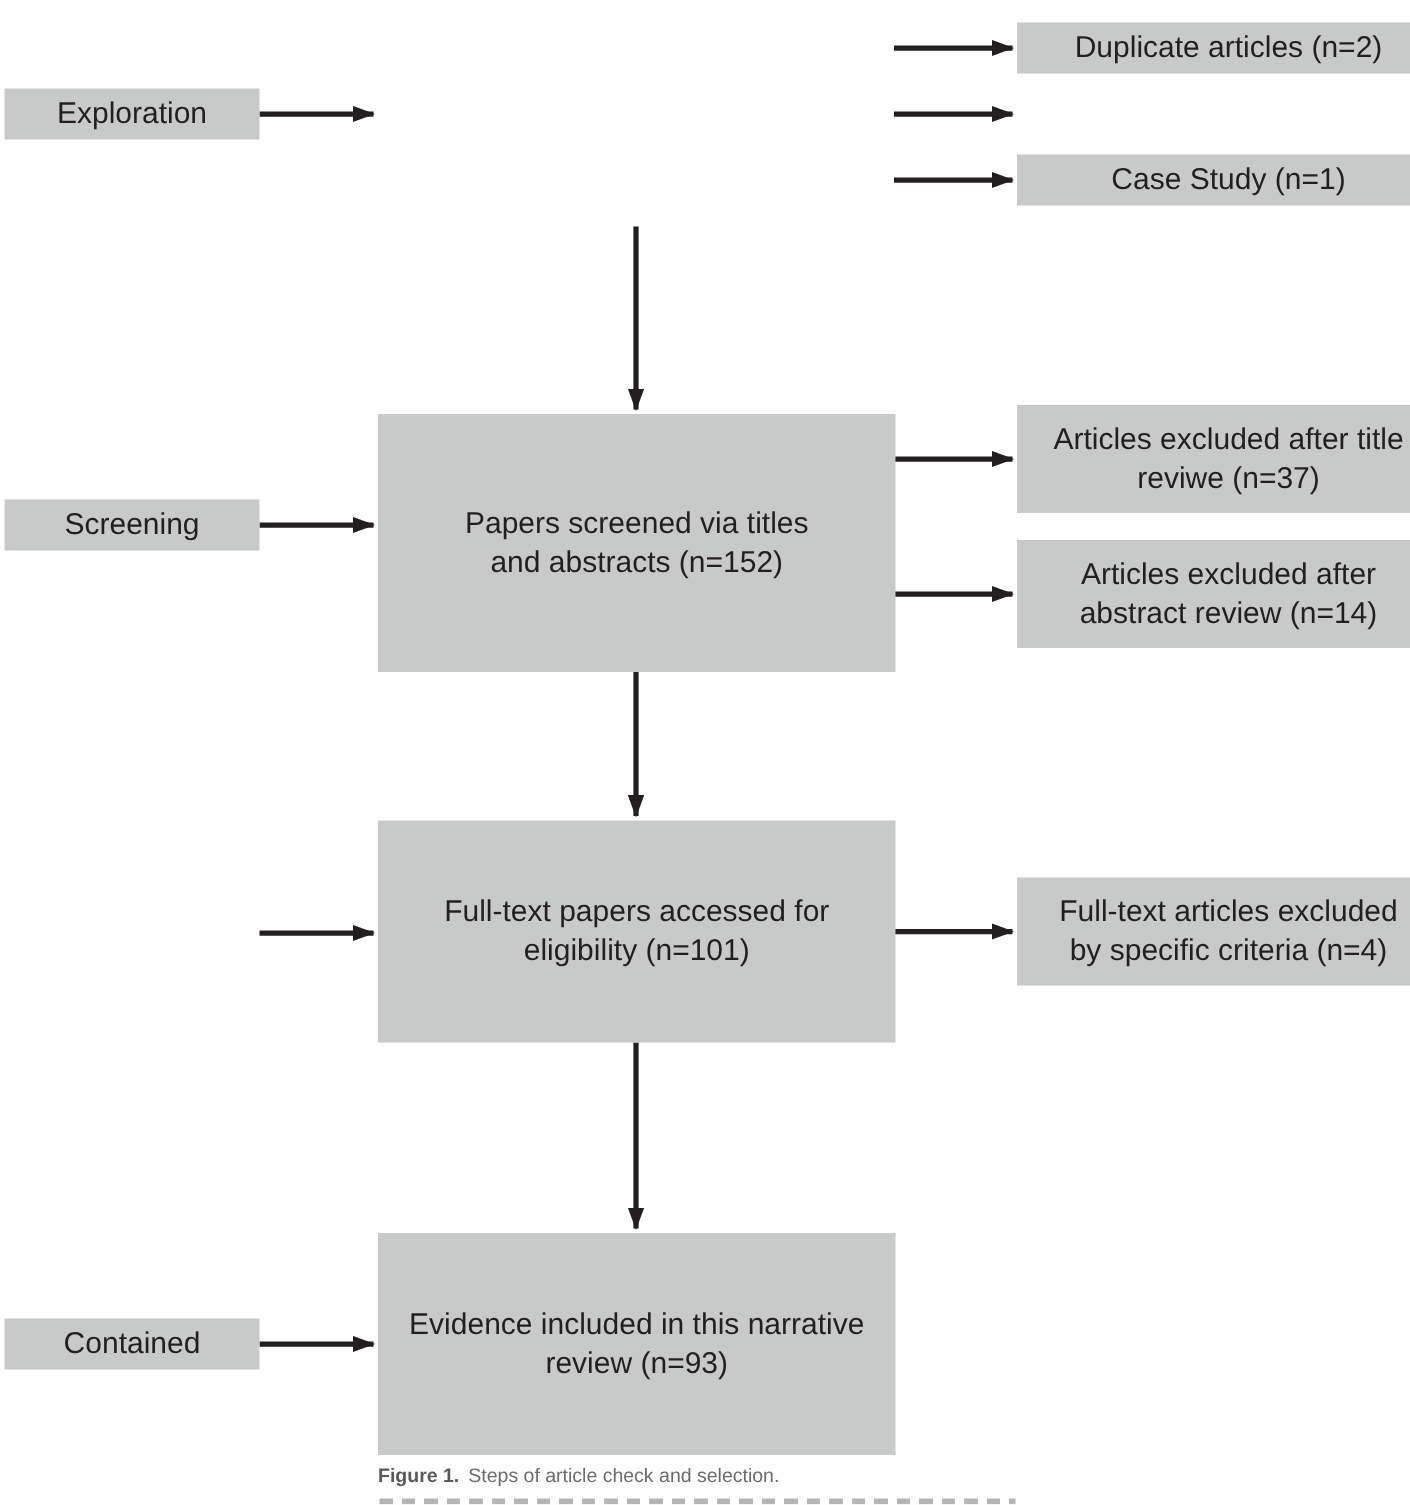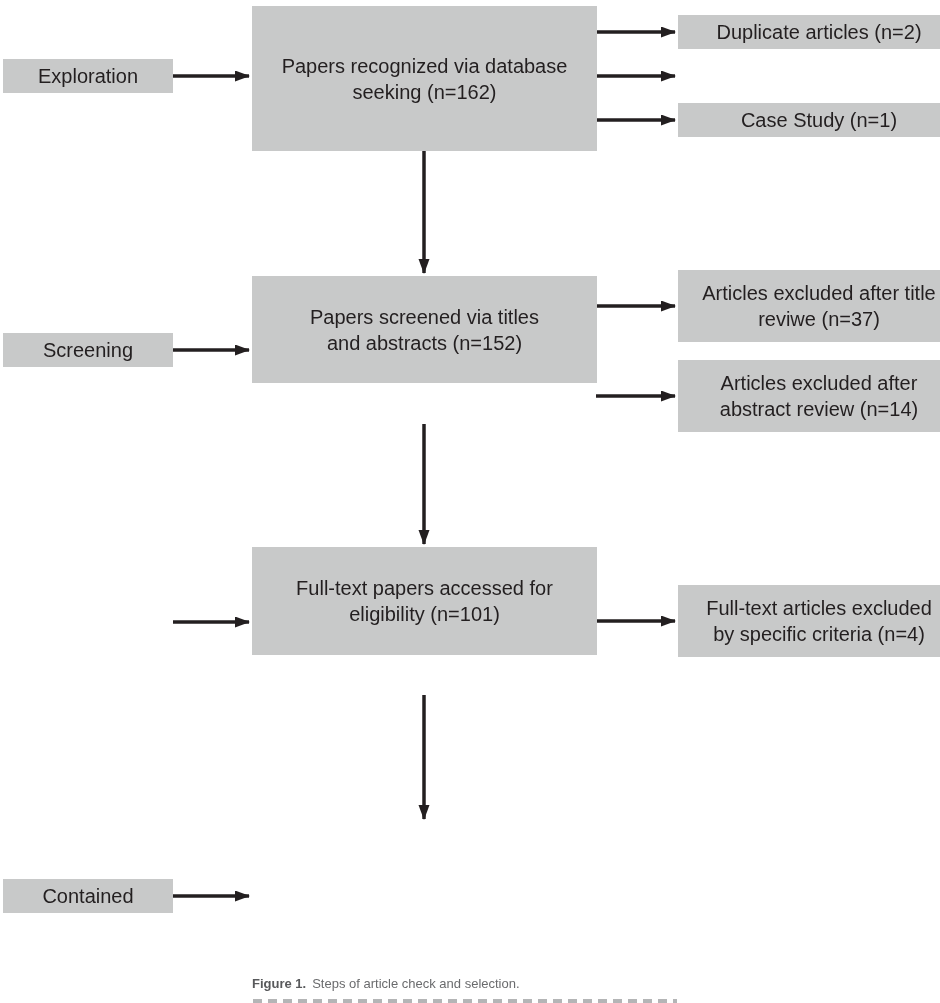--- a/index.html
+++ b/index.html
@@ -81,26 +81,26 @@
     <line x1="596" y1="120" x2="675" y2="120" stroke="#231f20" stroke-width="3.5" marker-end="url(#ah)"></line>
     <line x1="596" y1="306" x2="675" y2="306" stroke="#231f20" stroke-width="3.5" marker-end="url(#ah)"></line>
     <line x1="596" y1="396" x2="675" y2="396" stroke="#231f20" stroke-width="3.5" marker-end="url(#ah)"></line>
     <line x1="596" y1="621" x2="675" y2="621" stroke="#231f20" stroke-width="3.5" marker-end="url(#ah)"></line>
   </svg>
 
   <div class="box label-box" style="top:333px">Screening</div>
   <div class="box label-box" style="top:59px">Exploration</div>
   <div class="box label-box" style="top:879px">Contained</div>
 
-  <div class="box main-box" style="top:6px;height:145px">Papers recognized via database
-seeking (n=162)</div>
-  <div class="box main-box" style="top:276px;height:107px">Papers screened via titles
+  <div class="box main-box" style="top:276px;height:172px">Papers screened via titles
 and abstracts (n=152)</div>
-  <div class="box main-box" style="top:547px;height:108px">Full-text papers accessed for
+  <div class="box main-box" style="top:547px;height:148px">Full-text papers accessed for
 eligibility (n=101)</div>
+  <div class="box main-box" style="top:822px;height:148px">Evidence included in this narrative
+review (n=93)</div>
 
   <div class="box side-box side-sm" style="top:15px">Duplicate articles (n=2)</div>
   <div class="box side-box side-sm" style="top:103px">Case Study (n=1)</div>
   <div class="box side-box side-lg" style="top:270px">Articles excluded after title
 reviwe (n=37)</div>
   <div class="box side-box side-lg" style="top:360px">Articles excluded after
 abstract review (n=14)</div>
   <div class="box side-box side-lg" style="top:585px">Full-text articles excluded
 by specific criteria (n=4)</div>
 

